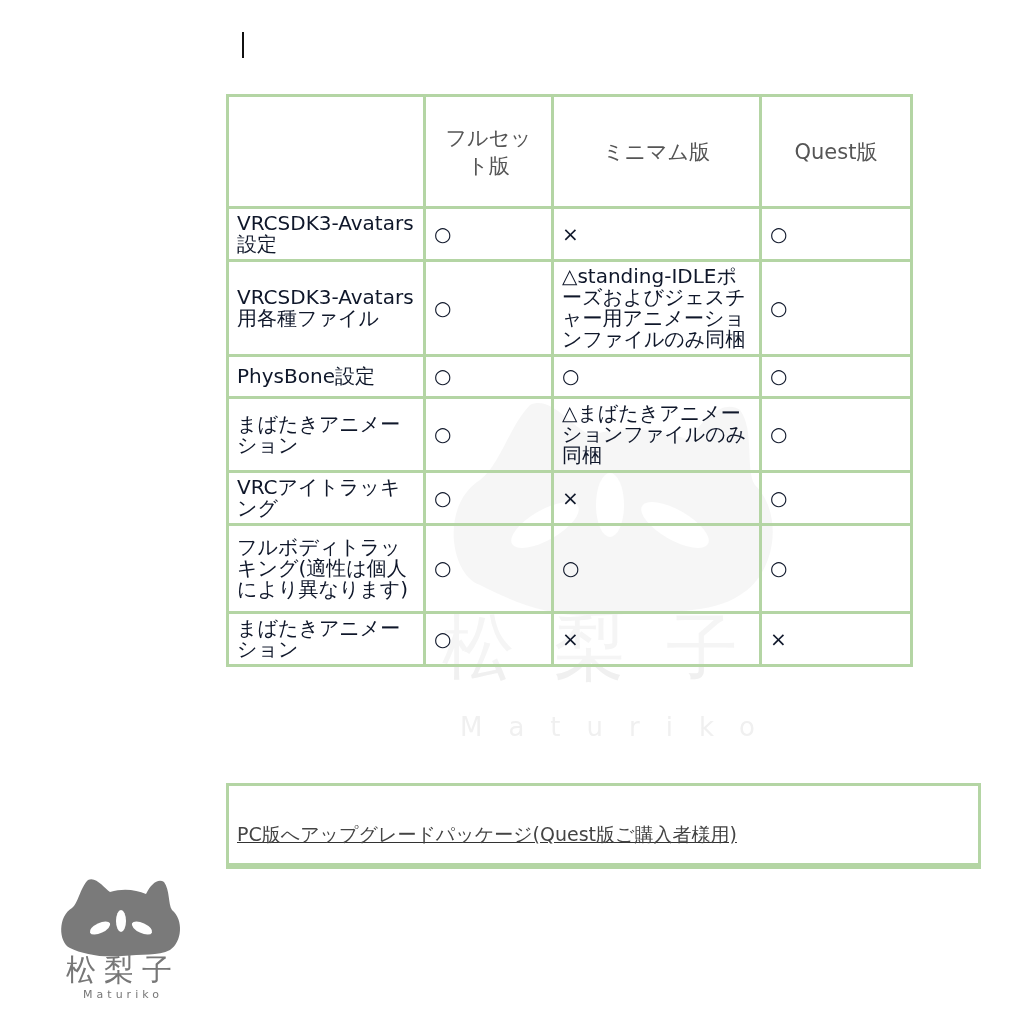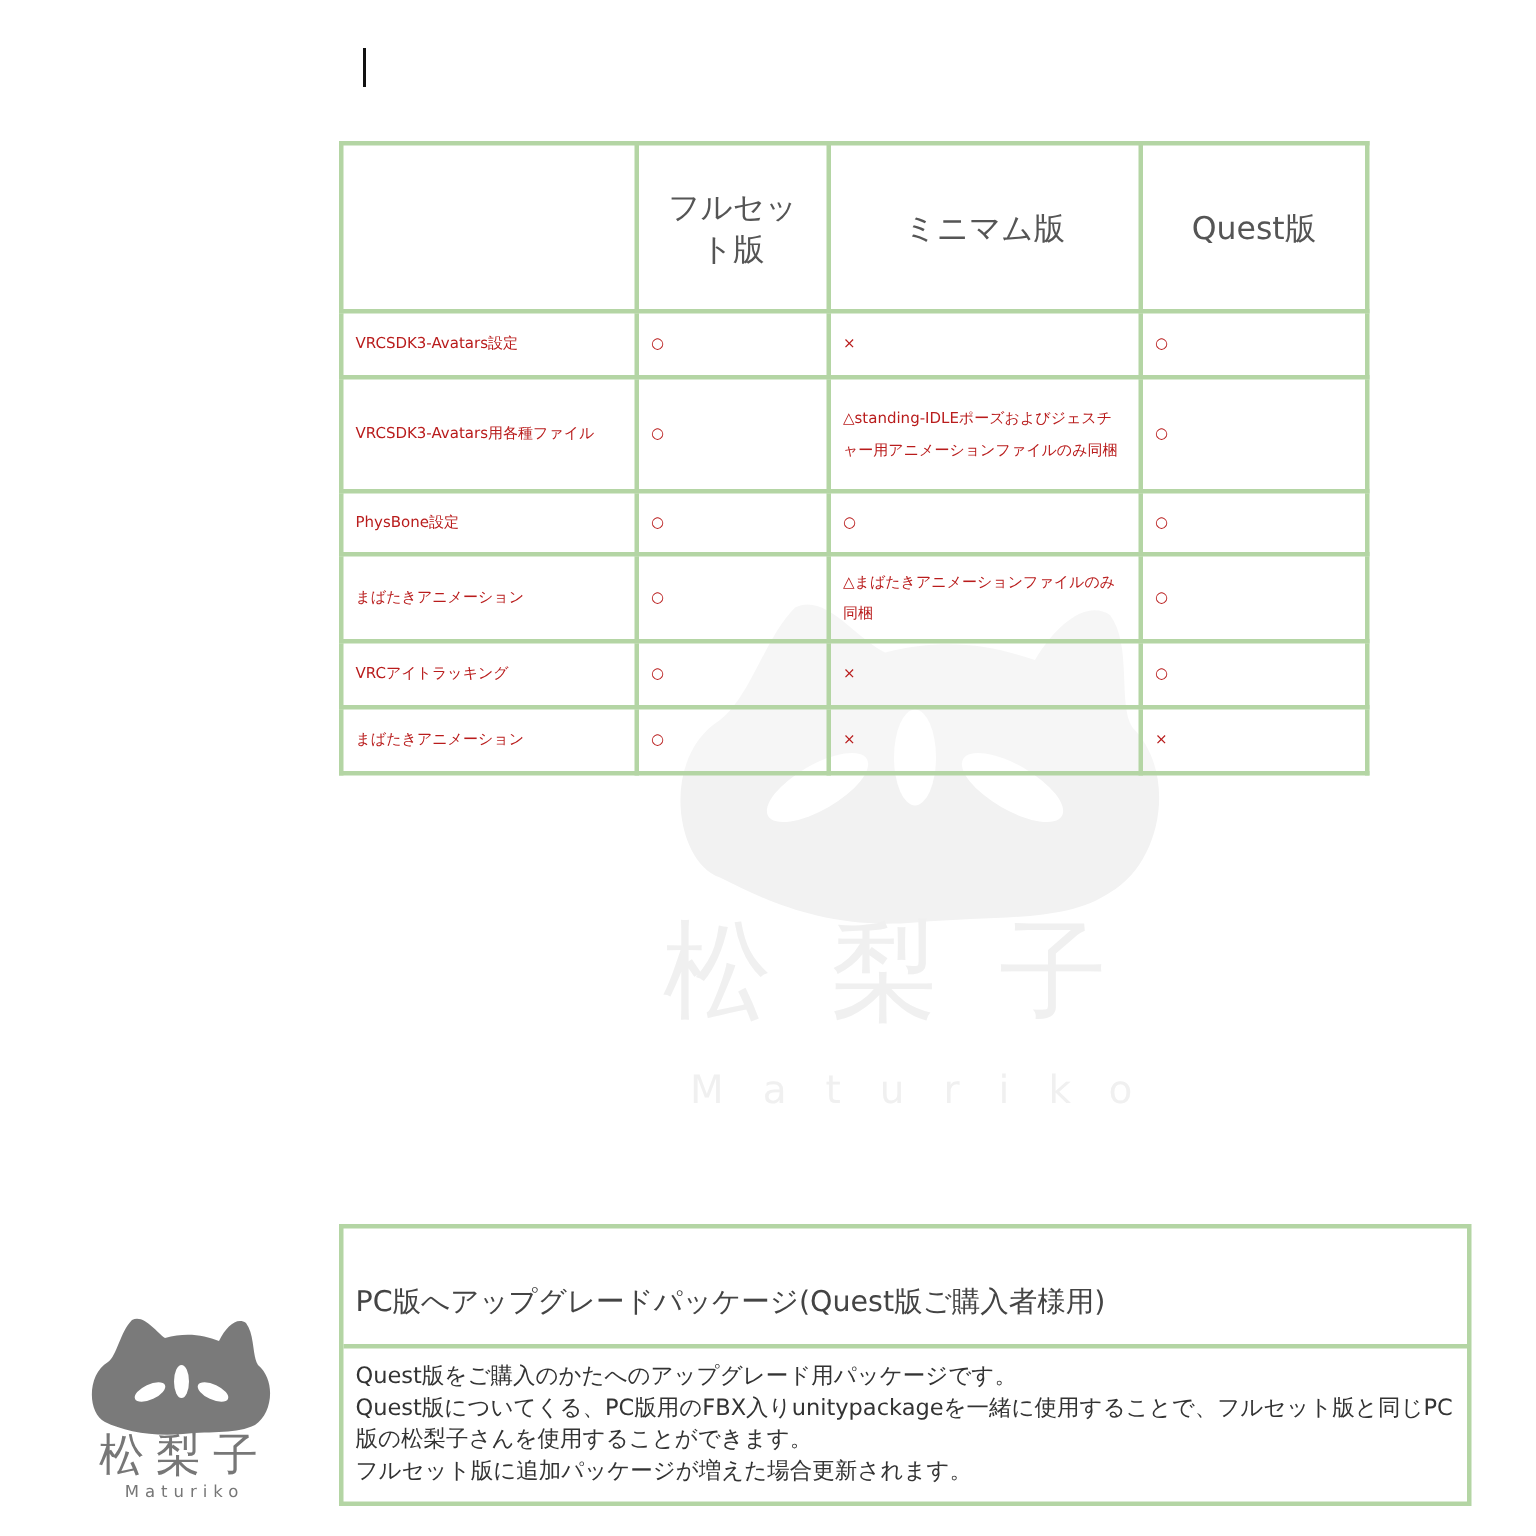--- a/index.html
+++ b/index.html
@@ -16,30 +16,30 @@
   
   .wm { position:absolute; left:440px; top:385px; width:340px; height:360px; pointer-events:none; }
   .wm-text { position:absolute; left:440px; top:600px; width:340px; text-align:center; font-size:72px; color:#f0f0f0; letter-spacing:40px; }
   .wm-sub { position:absolute; left:460px; top:712px; width:300px; text-align:center; font-size:26px; color:#f0f0f0; letter-spacing:26px; }
 
   table.cmp {
     position:absolute; left:226px; top:94px; border-collapse:collapse; table-layout:fixed;
     width:677px; background:transparent;
   }
   table.cmp td, table.cmp th {
-    border:3px solid #b4d5a4; padding:4px 8px; font-size:10px; vertical-align:middle; color:#b91c1c;
+    border:3px solid #b4d5a4; padding:4px 8px; font-size:20px; vertical-align:middle; color:#0f172a;
     font-weight:normal; line-height:21px; background:rgba(255,255,255,0.35);
   }
   table.cmp th { font-size:21px; color:#555; text-align:center; line-height:28px; }
   .c0 { width:197px; } .c1 { width:128px; } .c2 { width:208px; } .c3 { width:151px; }
   .mark { font-size:16px; }
   .small { font-size:14px; line-height:19px; }
 
   .box {
-    position:absolute; left:226px; top:816px; width:755px; border:3px solid #b4d5a4; box-sizing:border-box;
+    position:absolute; left:226px; top:783px; width:755px; border:3px solid #b4d5a4; box-sizing:border-box;text-decoration:underline;
   }
   .box-title { height:80px; border-bottom:3px solid #b4d5a4; box-sizing:border-box; font-size:19px; color:#444; padding:36px 0 0 8px; }
   .box-body { padding:8px 8px 10px 8px; font-size:15px; line-height:21px; color:#333; }
 
   .logo { position:absolute; left:58px; top:876px; width:130px; height:130px; }
   .logo-text { position:absolute; left:58px; top:950px; width:130px; text-align:center; font-size:30px; color:#777; letter-spacing:8px; }
   .logo-sub { position:absolute; left:58px; top:988px; width:130px; text-align:center; font-size:11px; color:#777; letter-spacing:4px; }
 </style>
 </head>
 <body>
@@ -94,36 +94,37 @@
     <td class="mark">○</td>
     <td class="small">△まばたきアニメーションファイルのみ同梱</td>
     <td class="mark">○</td>
   </tr>
   <tr style="height:44px">
     <td>VRCアイトラッキング</td>
     <td class="mark">○</td>
     <td class="mark">×</td>
     <td class="mark">○</td>
   </tr>
+  <tr style="height:88px">
+    <td>フルボディトラッキング(適性は個人により異なります)</td>
+    <td class="mark">○</td>
+    <td class="mark">○</td>
+    <td class="mark">○</td>
+  </tr>
   <tr style="height:44px">
     <td>まばたきアニメーション</td>
     <td class="mark">○</td>
     <td class="mark">×</td>
     <td class="mark">×</td>
   </tr>
 </tbody>
   </table>
 
 <div class="box">
   <div class="box-title">PC版へアップグレードパッケージ(Quest版ご購入者様用)</div>
-  <div class="box-body">
-    <div>Quest版をご購入のかたへのアップグレード用パッケージです。</div>
-    <div>Quest版についてくる、PC版用のFBX入りunitypackageを一緒に使用することで、フルセット版と同じPC版の松梨子さんを使用することができます。</div>
-    <div>フルセット版に追加パッケージが増えた場合更新されます。</div>
-  </div>
 </div>
 
 <svg class="logo" viewBox="0 0 130 130">
   <path d="M12 72 C0 66 0 40 14 32 C20 28 22 12 30 4 C38 0 46 12 52 16 C66 12 78 14 88 18 C93 8 100 2 106 6 C112 14 110 28 114 34 C126 44 124 66 112 74 C100 80 84 78 64 80 C44 82 24 78 12 72 Z" fill="#7a7a7a"></path>
   <ellipse cx="42" cy="52" rx="11" ry="5" fill="#fff" transform="rotate(-25 42 52)"></ellipse>
   <ellipse cx="63" cy="45" rx="5" ry="11" fill="#fff"></ellipse>
   <ellipse cx="84" cy="52" rx="11" ry="5" fill="#fff" transform="rotate(25 84 52)"></ellipse>
 </svg>
 <div class="logo-text">松梨子</div>
 <div class="logo-sub">Maturiko</div>

